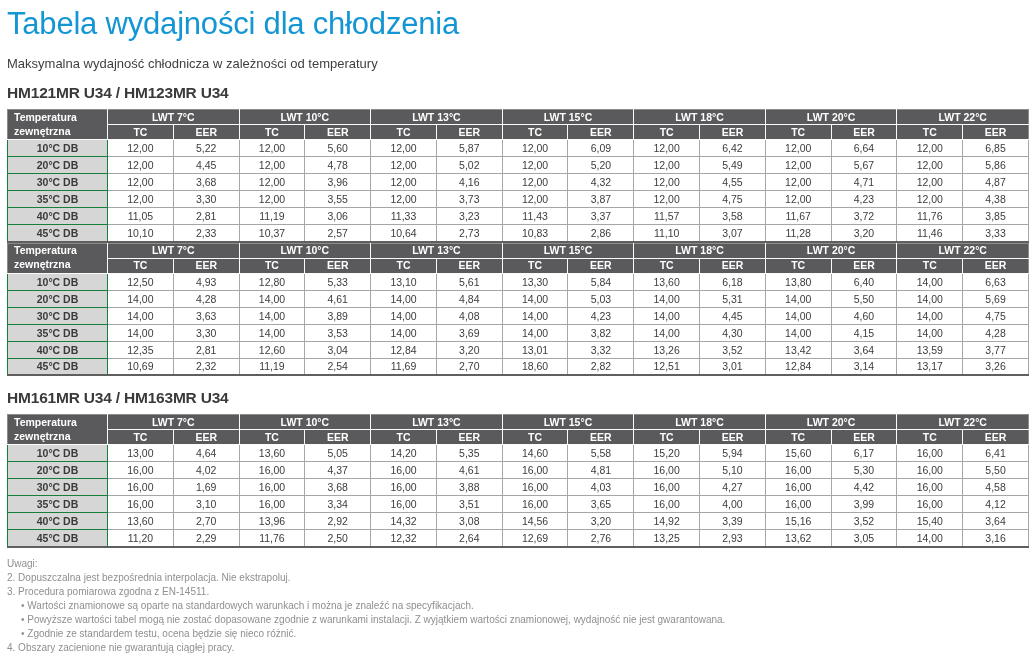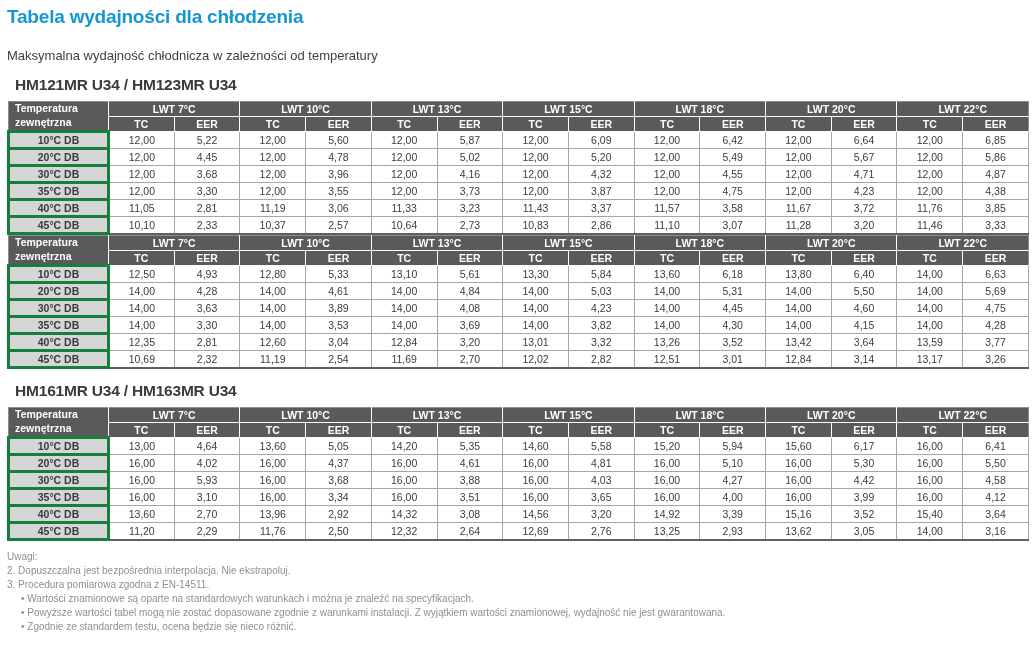--- a/index.html
+++ b/index.html
@@ -10,50 +10,50 @@
   }
   *{box-sizing:border-box;}
   html,body{margin:0;padding:0;background:#fff;}
   body{
     width:1036px;height:665px;overflow:hidden;
     font-family:"Liberation Sans","DejaVu Sans",sans-serif;
   }
   .page{padding:3px 7px 0 7px;}
   .title{
     color:var(--accent);
-    font-size:19px;font-weight:bold;
-    margin:3px 0 20px 0;letter-spacing:-0.2px;
+    font-size:31px;font-weight:normal;
+    margin:3px 0 14px 0;letter-spacing:-0.2px;
   }
   .subtitle{
     color:#3f3f41;font-size:13px;margin:0 0 4px 0;
   }
   .model-heading{
     color:#3a3a3c;font-size:15.5px;font-weight:bold;
-    margin:13px 0 7px 8px;letter-spacing:-0.2px;
+    margin:13px 0 7px 0;letter-spacing:-0.2px;
   }
   table.perf{
     width:100%;border-collapse:collapse;table-layout:fixed;
     border:1px solid #8c8c8c;border-bottom:2px solid #5f5f5f;
   }
   table.perf thead th{
     background:var(--header-dark);color:#fff;
     border:1px solid #fbfbfb;
     font-size:10.5px;font-weight:bold;
     height:15px;padding:0;text-align:center;line-height:1.15;
   }
   table.perf thead th.corner{
     text-align:left;padding-left:6px;line-height:1.3;
     border-left-color:#8c8c8c;border-top-color:#8c8c8c;
   }
   table.perf thead tr:first-child th{border-top-color:#8c8c8c;}
   table.perf thead tr th:last-child{border-right-color:#8c8c8c;}
   table.perf tbody th.rowlabel{
     background:var(--rowlabel-bg);color:#3a3a3c;
     font-size:10.5px;font-weight:bold;
-    border:3px solid #15803d;height:17px;padding:0;text-align:center;
+    border:1px solid #15803d;height:17px;padding:0;text-align:center;
   }
   table.perf tbody td{
     border:1px solid #a6a6a6;color:#3c3c3e;
     font-size:10.5px;height:13px;padding:0;text-align:center;
     background:#fff;
   }
   .notes{margin-top:9px;font-size:10px;color:var(--note-gray);line-height:14px;}
   .note-line{white-space:nowrap;}
   .note-line.indent{padding-left:14px;}
 </style>
@@ -355,21 +355,21 @@
             <td>3,77</td>
           </tr>
           <tr>
             <th class="rowlabel">45°C DB</th>
             <td>10,69</td>
             <td>2,32</td>
             <td>11,19</td>
             <td>2,54</td>
             <td>11,69</td>
             <td>2,70</td>
-            <td>12,02</td>
+            <td>18,60</td>
             <td>2,82</td>
             <td>12,51</td>
             <td>3,01</td>
             <td>12,84</td>
             <td>3,14</td>
             <td>13,17</td>
             <td>3,26</td>
           </tr>
         </tbody>
       </table>
@@ -454,21 +454,21 @@
             <td>16,00</td>
             <td>5,10</td>
             <td>16,00</td>
             <td>5,30</td>
             <td>16,00</td>
             <td>5,50</td>
           </tr>
           <tr>
             <th class="rowlabel">30°C DB</th>
             <td>16,00</td>
-            <td>5,93</td>
+            <td>1,69</td>
             <td>16,00</td>
             <td>3,68</td>
             <td>16,00</td>
             <td>3,88</td>
             <td>16,00</td>
             <td>4,03</td>
             <td>16,00</td>
             <td>4,27</td>
             <td>16,00</td>
             <td>4,42</td>
@@ -530,15 +530,16 @@
       </table>
     </div>
   <div class="notes">
     <div class="note-line">Uwagi:</div>
     <div>
         <div class="note-line">2. Dopuszczalna jest bezpośrednia interpolacja. Nie ekstrapoluj.</div>
         <div class="note-line">3. Procedura pomiarowa zgodna z EN-14511.</div>
         <div class="note-line indent">• Wartości znamionowe są oparte na standardowych warunkach i można je znaleźć na specyfikacjach.</div>
         <div class="note-line indent">• Powyższe wartości tabel mogą nie zostać dopasowane zgodnie z warunkami instalacji. Z wyjątkiem wartości znamionowej, wydajność nie jest gwarantowana.</div>
         <div class="note-line indent">• Zgodnie ze standardem testu, ocena będzie się nieco różnić.</div>
+        <div class="note-line">4. Obszary zacienione nie gwarantują ciągłej pracy.</div>
       </div>
   </div>
 </div>
 
 </body></html>

